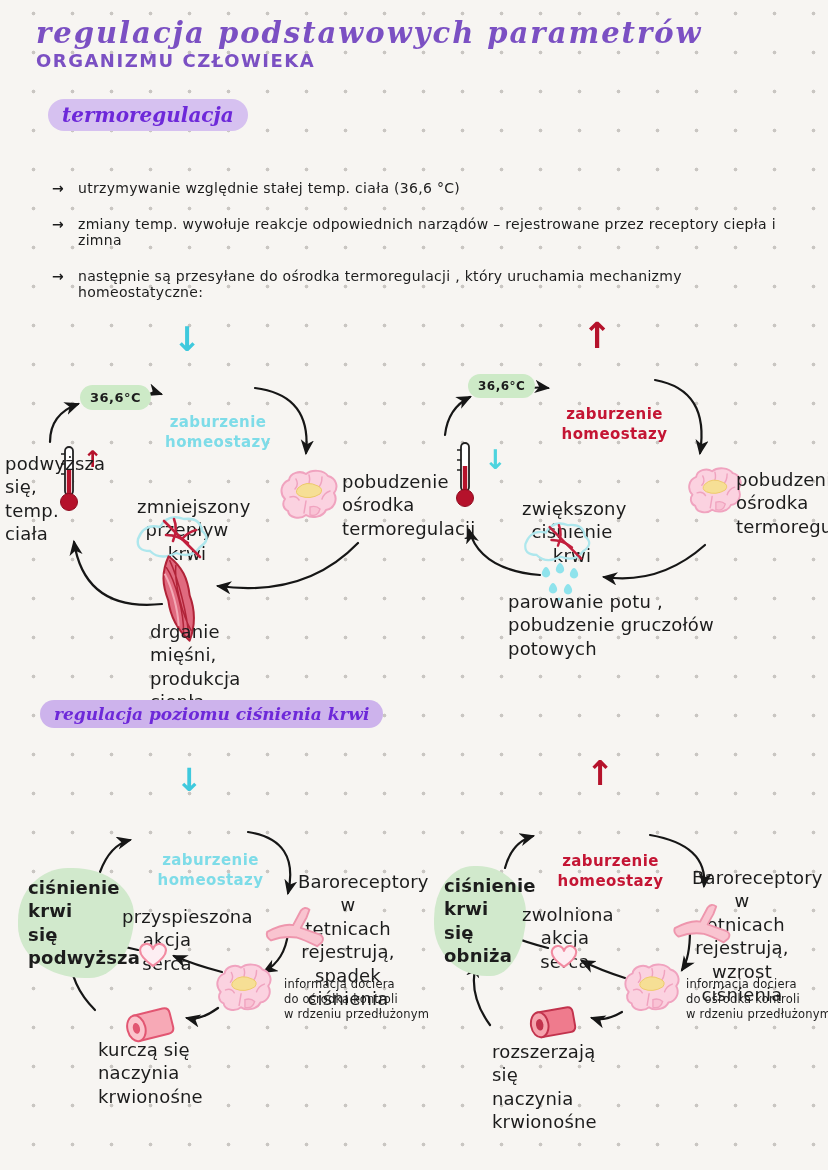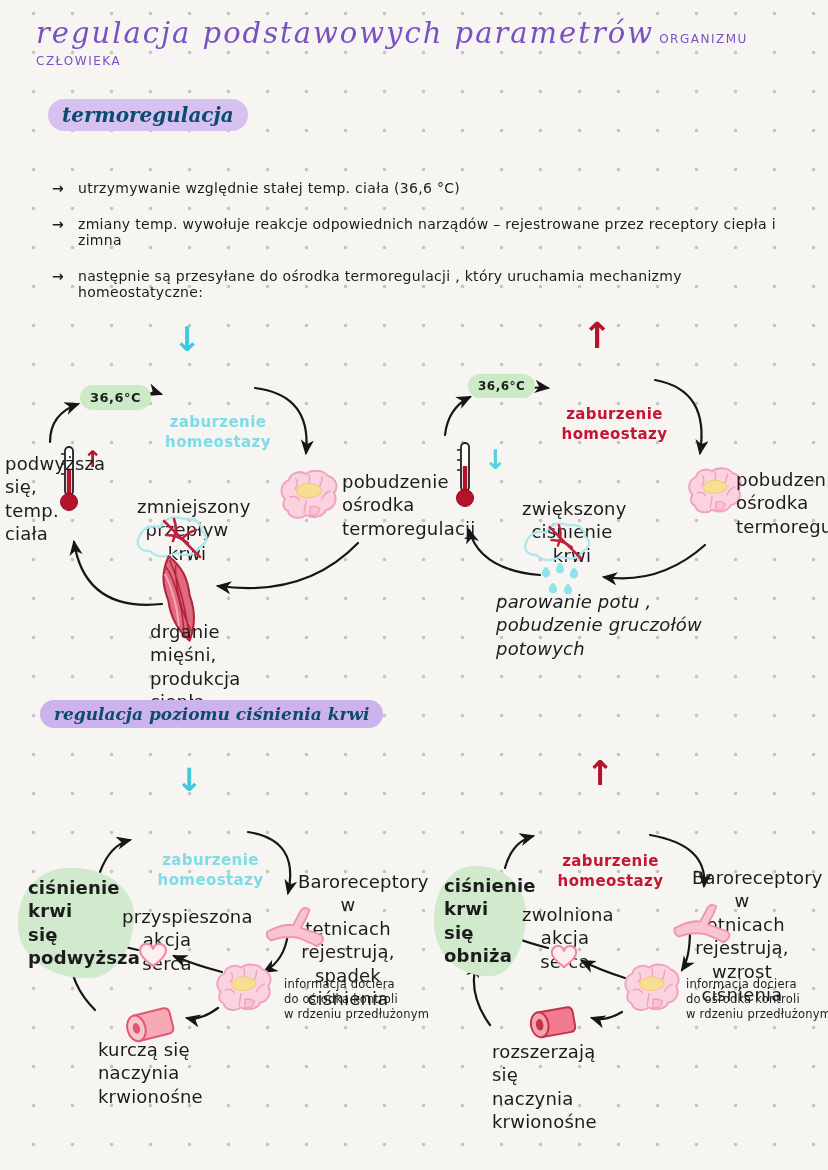--- a/index.html
+++ b/index.html
@@ -6,26 +6,26 @@
   .page{
     position:relative; width:828px; height:1170px; overflow:hidden;
     background-color:#f7f5f2;
     background-image:radial-gradient(#c9c6c2 1.8px, rgba(0,0,0,0) 2.1px);
     background-size:39px 39px; background-position:14px 33px;
     font-family:"DejaVu Sans", sans-serif; color:#1c1c1c;
   }
   .hw{white-space:pre-line; line-height:1.3; font-size:18px; letter-spacing:.2px;}
   .abs{position:absolute;}
   .title-script{
-    font-family:"DejaVu Serif", serif; font-style:italic; font-weight:400;
+    font-family:"DejaVu Serif", serif; font-style:italic; font-weight:700;
     font-size:29px; color:#7b50c3; letter-spacing:2px;
   }
-  .title-caps{font-size:12px; font-weight:400; color:#7b50c3; letter-spacing:1.5px;}
+  .title-caps{font-size:18px; font-weight:700; color:#7b50c3; letter-spacing:1.5px;}
   .pill-heading{
-    display:inline-block; background:#d6c1f0; color:#0c4a6e;
+    display:inline-block; background:#d6c1f0; color:#6d28d9;
     font-family:"DejaVu Serif", serif; font-style:italic; font-weight:700;
     border-radius:16px; padding:4px 14px;
   }
   .bullets{position:absolute; left:52px; top:180px; width:740px;}
   .bullet{display:flex; gap:14px; margin-bottom:20px; font-size:14px; letter-spacing:.3px;}
   .bullet .arr{flex:0 0 auto; font-weight:700;}
   .disturb{font-weight:700; font-size:15px; text-align:center; letter-spacing:.4px; line-height:1.35;margin-top:37px;}
   .teal-txt{color:#7edce8;}
   .red-txt{color:#c41534;}
   .setpoint{
@@ -186,21 +186,21 @@
   <svg class="abs" style="left:534px; top:558px;" width="52" height="44" viewBox="0 0 52 44">
     <g fill="#8fe3ec">
       <path d="M8,14 Q12,4 16,14 A4.2,4.2 0 1 1 8,14 Z"></path>
       <path d="M22,10 Q26,0 30,10 A4.2,4.2 0 1 1 22,10 Z"></path>
       <path d="M36,15 Q40,5 44,15 A4.2,4.2 0 1 1 36,15 Z"></path>
       <path d="M15,30 Q19,20 23,30 A4.2,4.2 0 1 1 15,30 Z"></path>
       <path d="M30,31 Q34,21 38,31 A4.2,4.2 0 1 1 30,31 Z"></path>
       <circle cx="25" cy="41" r="1.6"></circle>
     </g>
   </svg>
-  <div class="abs hw" style="left:496px; top:590px; width:230px;font-style:italic;">parowanie  potu ,
+  <div class="abs hw" style="left:508px; top:590px; width:230px;">parowanie  potu ,
  pobudzenie   gruczołów   potowych</div>
   <svg class="abs" style="left:684px; top:462px;" width="60" height="56" viewBox="0 0 64 54">
       <use href="#sym-brain"></use>
     </svg>
   <div class="abs hw" style="left:736px; top:468px; width:92px;">pobudzenie
 ośrodka
 termoregulacji</div>
 
   <div class="abs" style="left:40px; top:700px;">
     <span class="pill-heading" style="font-size:17px; background:#cdb3ec;">regulacja   poziomu   ciśnienia   krwi</span>

